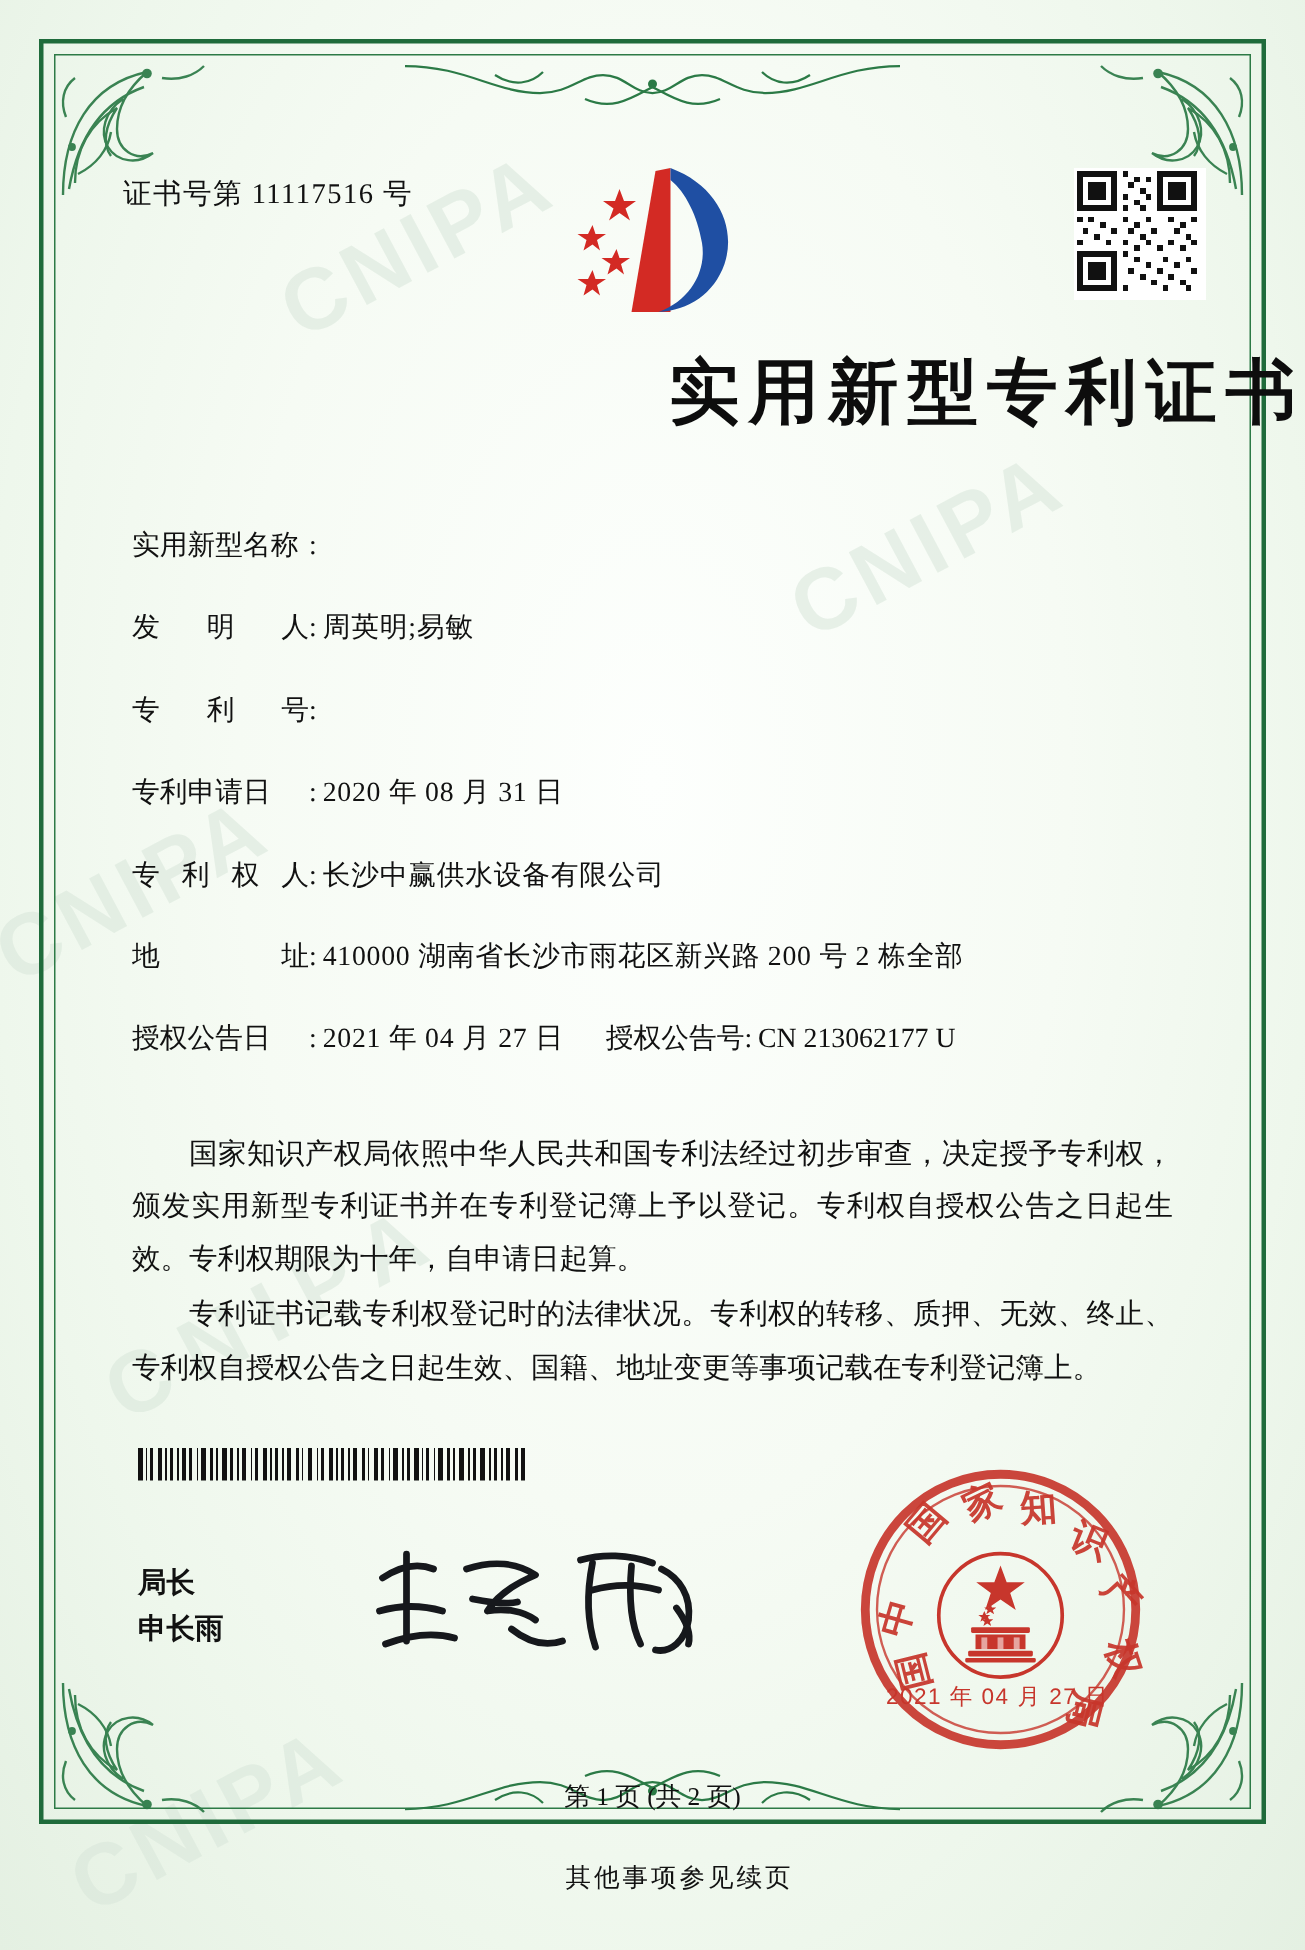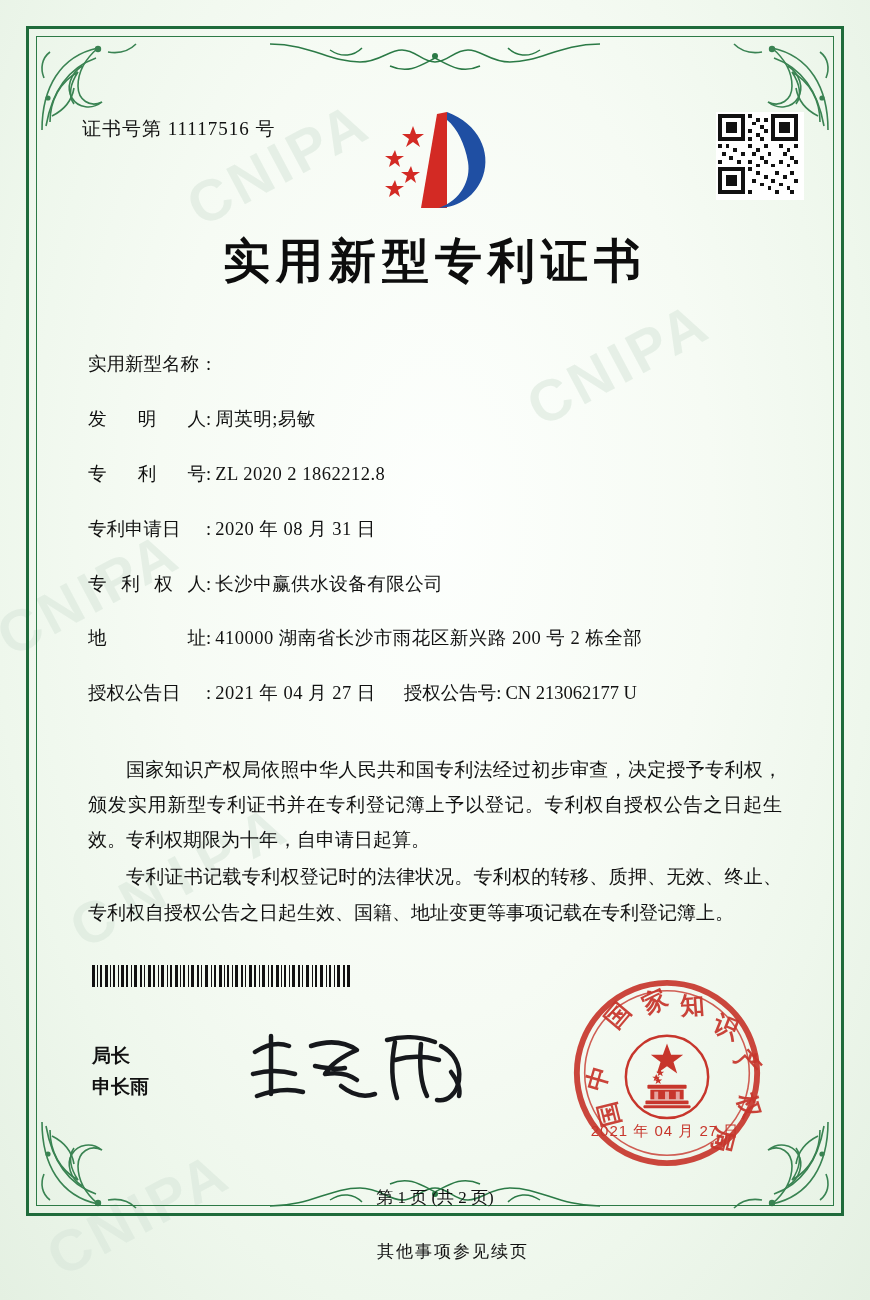--- a/index.html
+++ b/index.html
@@ -109,21 +109,21 @@
     right: 66px; top: 112px;
     width: 84px; height: 84px;
     background: #fff;
     padding: 2px;
   }
 
   .main-title {
     position: absolute;
     left: 0; right: 0;
     top: 230px;
-    text-align: center;
+    text-align: right;
     font-size: 47px;
     font-weight: bold;
     letter-spacing: 6px;
     color: #0d0d0d;
     font-family: "Liberation Serif", "DejaVu Serif", serif;
   }
 
   
   .fields {
     position: absolute;
@@ -432,21 +432,20 @@
       <span class="val">周英明;易敏</span>
     </div>
 
     <div class="row">
       <span class="lbl spread">
           <span>专</span>
           <span>利</span>
           <span>号</span>
         </span>
       <span class="colon">:</span>
-      <span class="val">ZL 2020 2 1862212.8</span>
     </div>
 
     <div class="row">
       <span class="lbl">专利申请日</span>
       <span class="colon">:</span>
       <span class="val">2020 年 08 月 31 日</span>
     </div>
 
     <div class="row">
       <span class="lbl spread">

